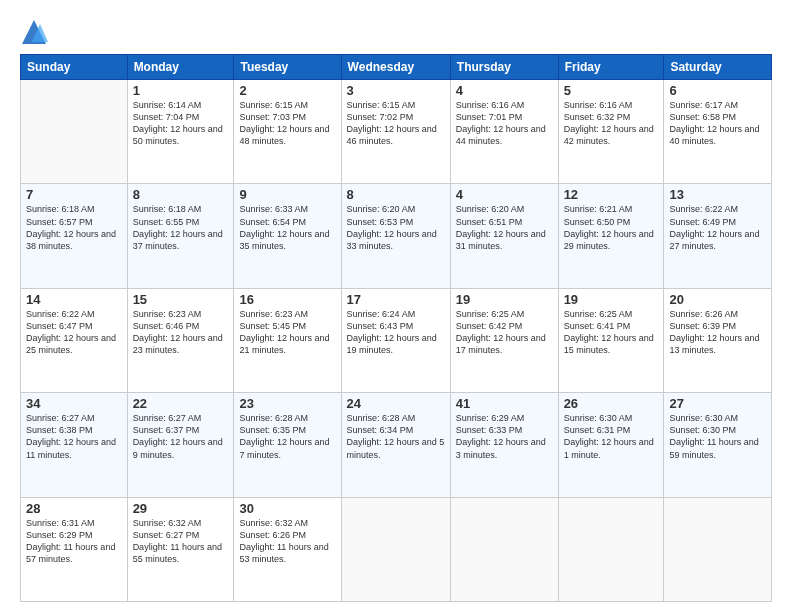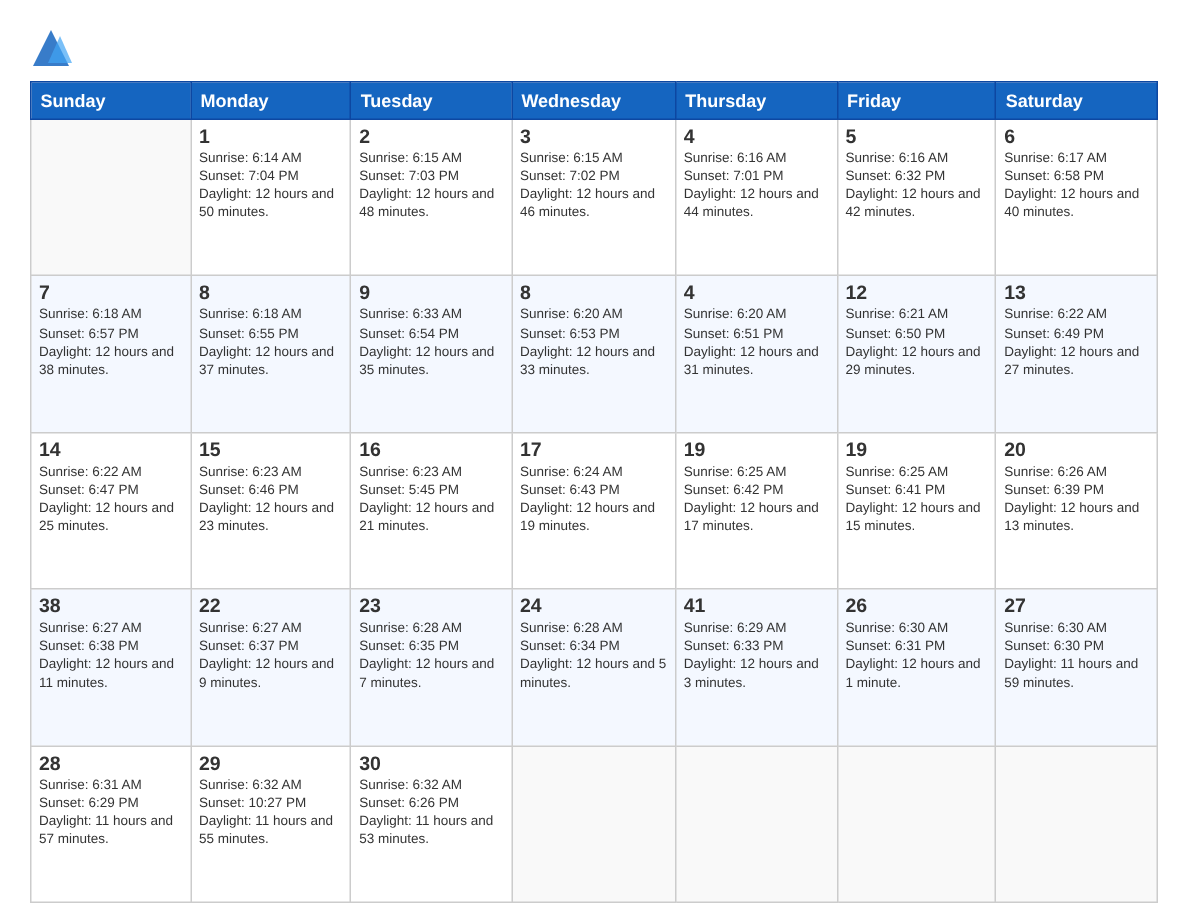--- a/index.html
+++ b/index.html
@@ -269,21 +269,21 @@
           <td>
             <span class="day-number">20</span>
             <div class="day-info">Sunrise: 6:26 AM
 Sunset: 6:39 PM
 Daylight: 12 hours
 and 13 minutes.</div>
           </td>
         </tr>
         <tr class="row-alt">
           <td>
-            <span class="day-number">38</span>
+            <span class="day-number">34</span>
             <div class="day-info">Sunrise: 6:27 AM
 Sunset: 6:38 PM
 Daylight: 12 hours
 and 11 minutes.</div>
           </td>
           <td>
             <span class="day-number">22</span>
             <div class="day-info">Sunrise: 6:27 AM
 Sunset: 6:37 PM
 Daylight: 12 hours
@@ -329,21 +329,21 @@
           <td>
             <span class="day-number">28</span>
             <div class="day-info">Sunrise: 6:31 AM
 Sunset: 6:29 PM
 Daylight: 11 hours
 and 57 minutes.</div>
           </td>
           <td>
             <span class="day-number">29</span>
             <div class="day-info">Sunrise: 6:32 AM
-Sunset: 10:27 PM
+Sunset: 6:27 PM
 Daylight: 11 hours
 and 55 minutes.</div>
           </td>
           <td>
             <span class="day-number">30</span>
             <div class="day-info">Sunrise: 6:32 AM
 Sunset: 6:26 PM
 Daylight: 11 hours
 and 53 minutes.</div>
           </td>

